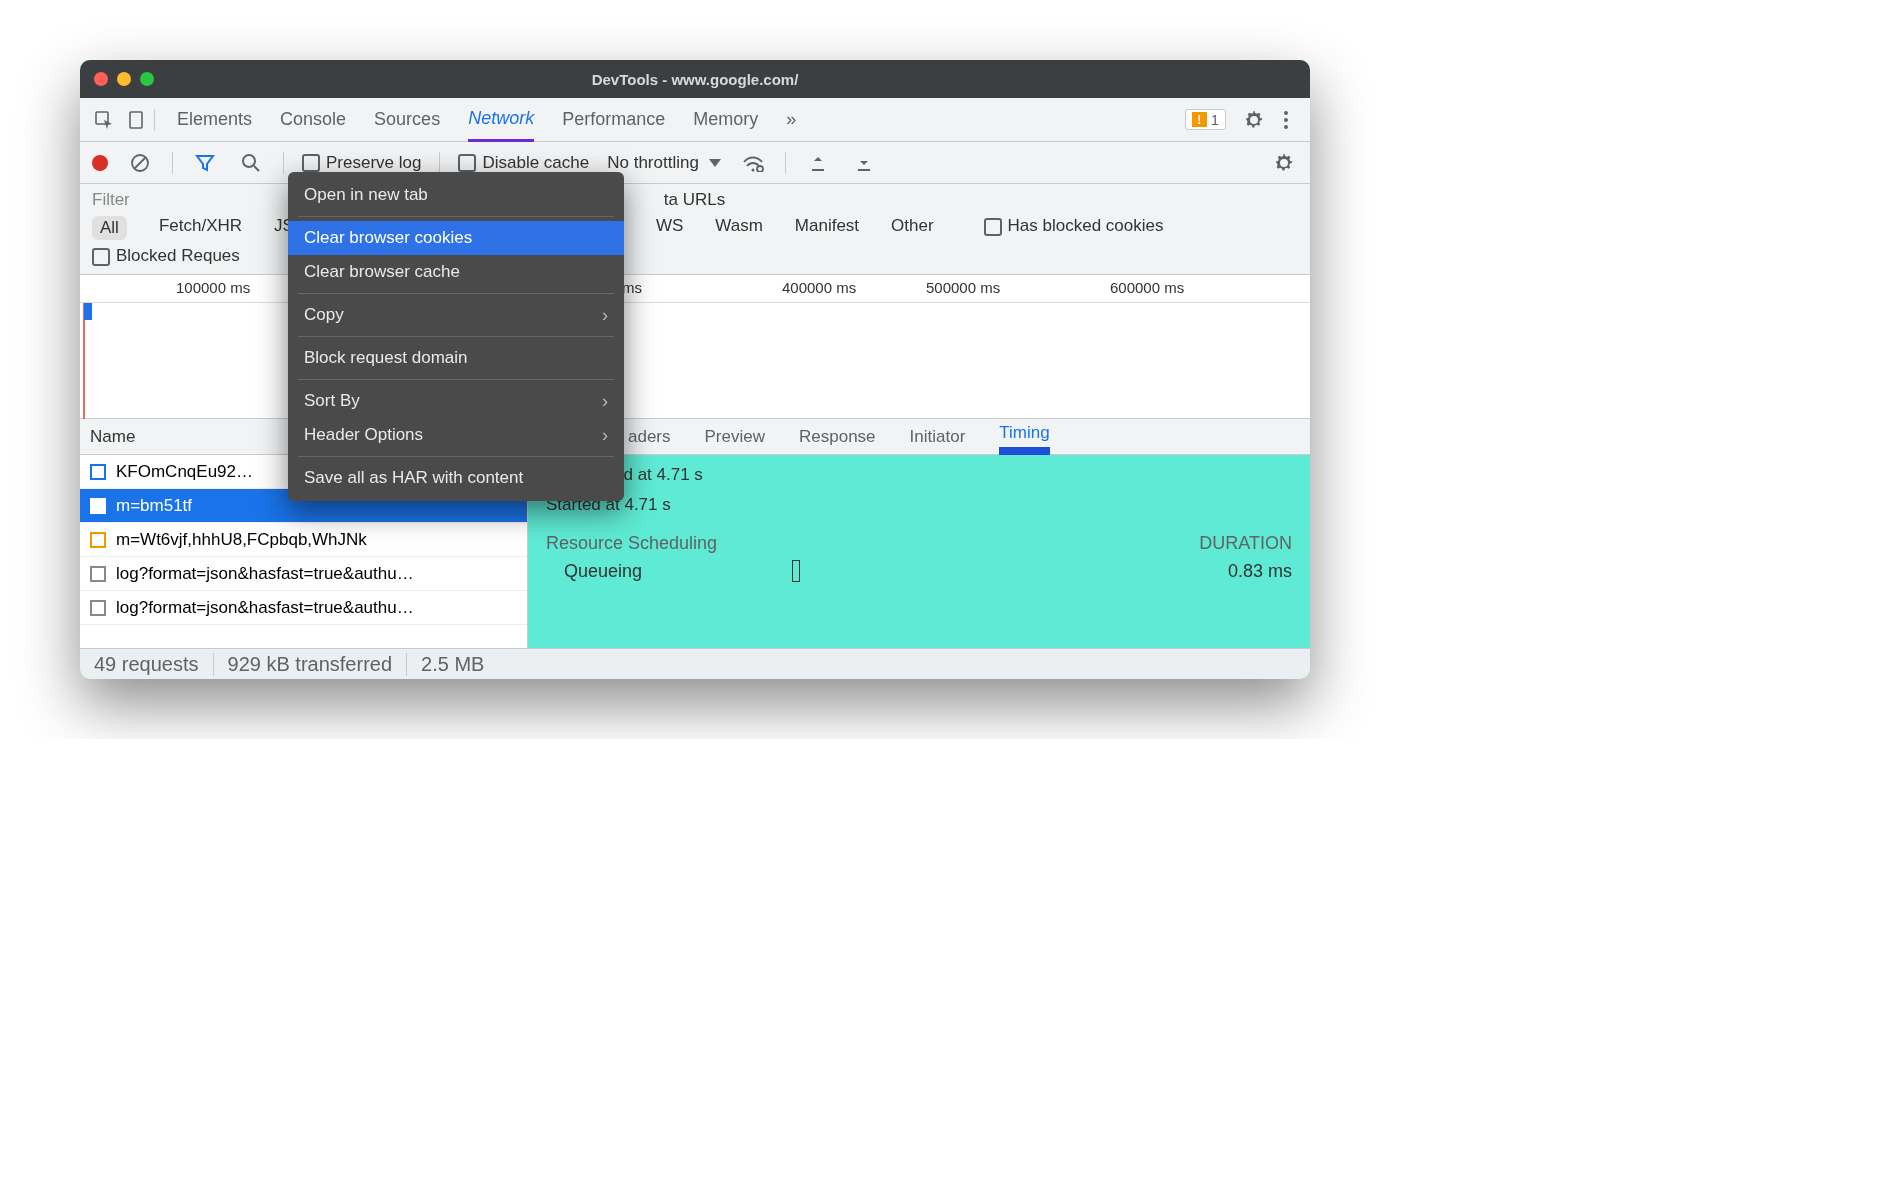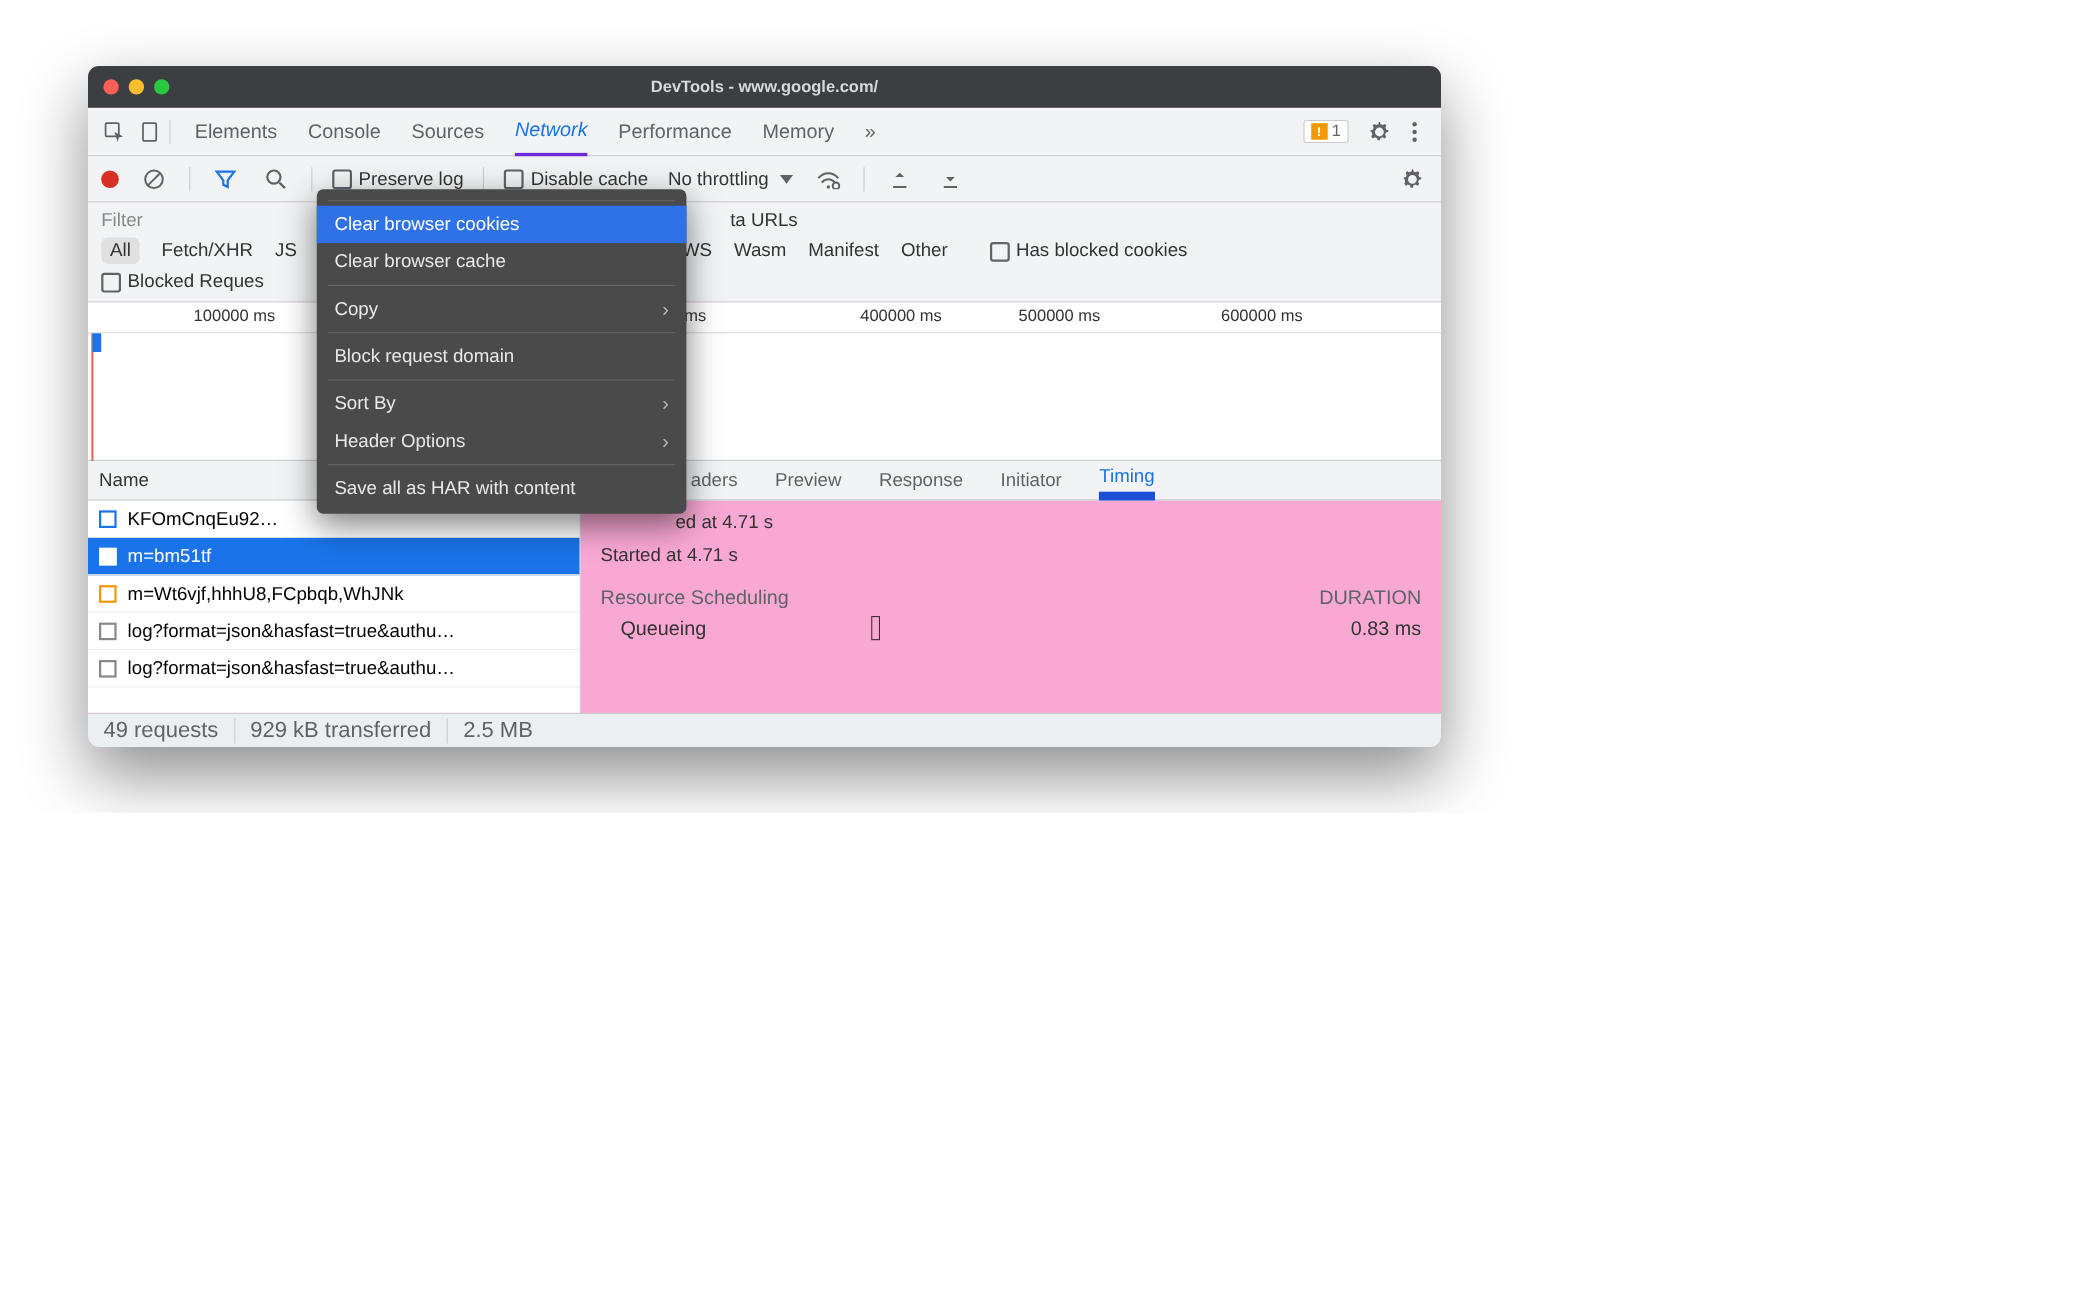--- a/index.html
+++ b/index.html
@@ -6,21 +6,21 @@
   body {
     font-family: -apple-system, "Helvetica Neue", Arial, sans-serif;
     background: #fff;
     padding: 60px 80px;
   }
   .window {
     width: 1230px;
     border-radius: 10px;
     overflow: visible;
     box-shadow: 0 25px 60px rgba(0,0,0,0.45);
-    background: #f9a8d4;
+    background: #5eead4;
     position: relative;
   }
   
   .titlebar {
     height: 38px;
     background: #3b3f42;
     display: flex;
     align-items: center;
     border-top-left-radius: 10px;
     border-top-right-radius: 10px;
@@ -55,21 +55,21 @@
   .clearic svg, .filteric svg { stroke:#5f6368; }
   .filteric svg { stroke:#1a73e8; }
   .chk { width:18px; height:18px; border:2px solid #5f6368; border-radius:3px; display:inline-block; vertical-align:middle; margin-right:6px;}
   .sep { width:1px; height:22px; background:#c8ccd0; }
   .dropdown { color:#333; display:flex; align-items:center; gap:10px;}
   .tri { width:0;height:0;border-left:6px solid transparent;border-right:6px solid transparent;border-top:8px solid #5f6368;}
   
   .filters { background:#f1f3f4; border-bottom:1px solid #c8ccd0; padding:6px 12px 8px 12px; font-size:17px; color:#333;}
   .filters .row1 { display:flex; align-items:center; gap:14px; margin-bottom:6px;}
   .filters .row1 .filter-input { color:#888; }
-  .filters .row2 { display:flex; align-items:center; gap:20px; flex-wrap:wrap;}
+  .filters .row2 { display:flex; align-items:flex-start; gap:32px; flex-wrap:wrap;}
   .pill.active { background:#e0e0e0; border-radius:6px; padding:2px 8px;}
   .filters .row3 { margin-top:6px; display:flex; align-items:center; gap:10px;}
   
   .timeline { height:144px; background:#fff; border-bottom:1px solid #c8ccd0; position:relative;}
   .ruler { height:28px; border-bottom:1px solid #dadce0; position:relative; font-size:15px; color:#333;}
   .tick { position:absolute; top:4px; }
   .lanes { position:relative; height:116px;}
   .bluebar { position:absolute; left:4px; top:0px; width:8px; height:17px; background:#1a73e8;}
   .redline { position:absolute; left:3px; top:0; width:2px; height:116px; background:#d93025; opacity:.7;}
   
@@ -302,20 +302,23 @@
     </div>
   </div>
 
   <div class="status">
     <span>49 requests</span>
     <span>929 kB transferred</span>
     <span style="border-right:none;">2.5 MB</span>
   </div>
 
   <div class="ctx">
+    <div class="item">
+        <span>Open in new tab</span>
+      </div>
     <div class="div"></div>
     <div class="item hov">
         <span>Clear browser cookies</span>
       </div>
     <div class="item">
         <span>Clear browser cache</span>
       </div>
     <div class="div"></div>
     <div class="item">
         <span>Copy</span>

